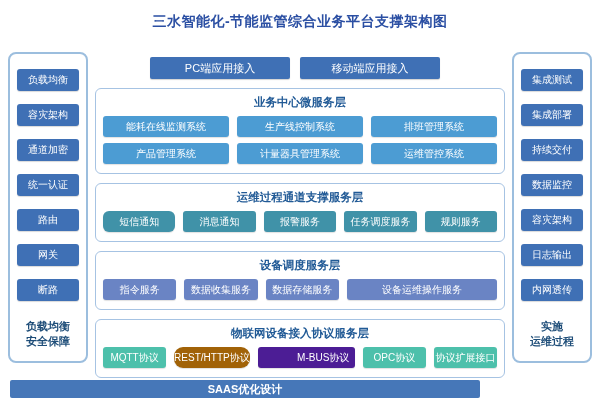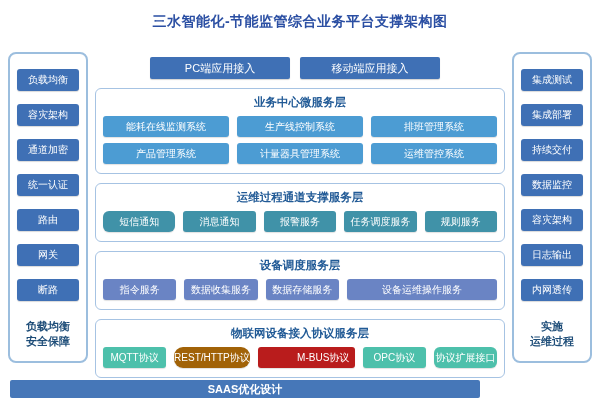--- a/index.html
+++ b/index.html
@@ -142,22 +142,22 @@
           <div class="pill" data-name="service-node" style="background: rgb(106, 132, 196);">数据收集服务</div>
           <div class="pill" data-name="service-node" style="background: rgb(106, 132, 196);">数据存储服务</div>
           <div class="pill" data-name="service-node" style="background: rgb(106, 132, 196);">设备运维操作服务</div>
         </div>
       </div>
       <div class="section" data-name="section-4">
         <div class="section-title" data-name="section-title">物联网设备接入协议服务层</div>
         <div class="pill-row" data-name="service-row">
           <div class="pill" data-name="service-node" style="background: rgb(77, 192, 171);">MQTT协议</div>
           <div class="pill" data-name="service-node" style="background: #a16207; border-radius: 9px;">REST/HTTP协议</div>
-          <div class="pill" data-name="service-node" style="background: #b91c1c; padding-left: 34px;">M-BUS协议</div>
+          <div class="pill" data-name="service-node" style="background: #4c1d95; padding-left: 34px;">M-BUS协议</div>
           <div class="pill" data-name="service-node" style="background: rgb(77, 192, 171);">OPC协议</div>
-          <div class="pill" data-name="service-node" style="background: rgb(77, 192, 171); border-radius: 6px;">协议扩展接口</div>
+          <div class="pill" data-name="service-node" style="background: rgb(77, 192, 171);">协议扩展接口</div>
         </div>
       </div>
     </div>
 
   <div class="bottom-bar" data-name="saas-bottom-bar">SAAS优化设计</div>
 
 </div>
 
 </body></html>

